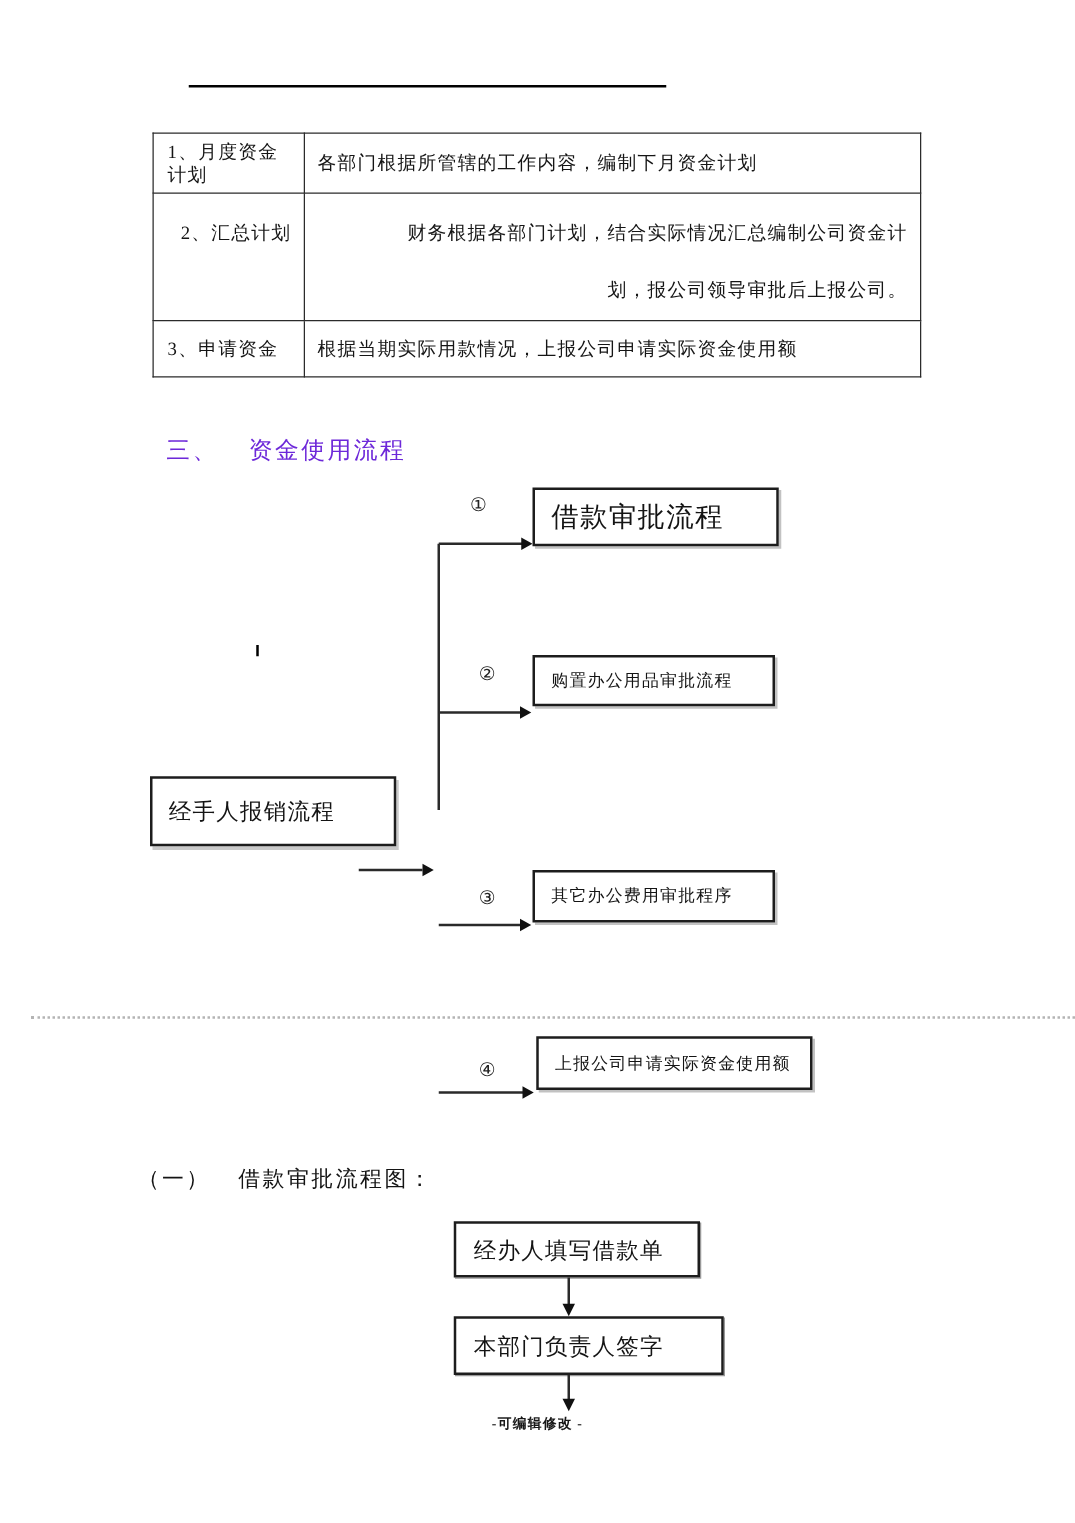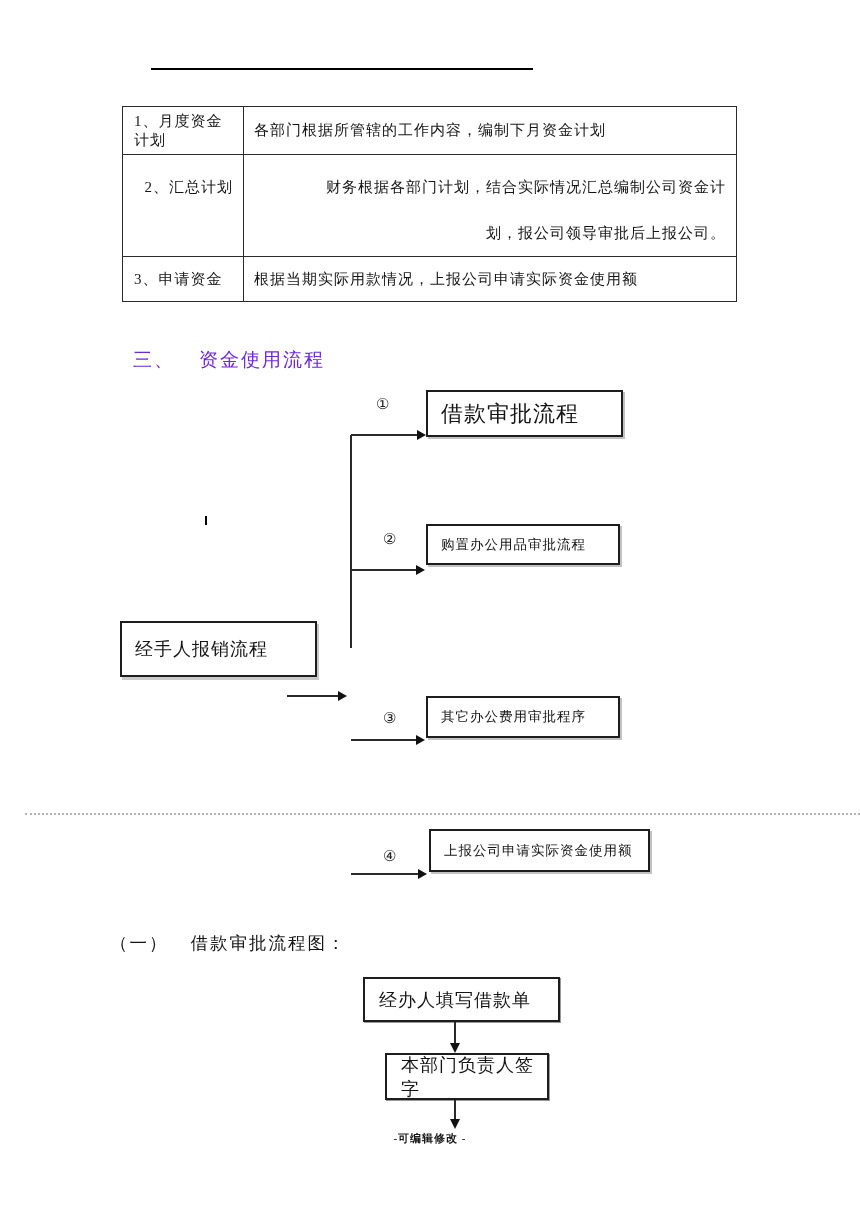--- a/index.html
+++ b/index.html
@@ -74,21 +74,21 @@
     position:absolute;left:25px;top:813px;width:835px;height:0;
     border-top:2px dotted #b4b4b4;
   }
   
   .box-branch1{left:426px;top:390px;width:197px;height:47px;font-size:22px;}
   .box-branch2{left:426px;top:524px;width:194px;height:41px;font-size:13.5px;}
   .box-branch3{left:426px;top:696px;width:194px;height:42px;font-size:13.5px;}
   .box-branch4{left:429px;top:829px;width:221px;height:43px;font-size:13.5px;}
   .box-source{left:90px;top:621px;width:197px;height:56px;font-size:18px;box-shadow:2px 3px 0 rgba(120,120,120,0.4);margin-left:30px;}
   .box-step1{left:363px;top:977px;width:197px;height:45px;font-size:18px;box-shadow:1px 1px 0 #999;padding-left:14px;}
-  .box-step2{left:363px;top:1053px;width:164px;height:47px;font-size:18px;box-shadow:1px 1px 0 #999;padding-left:14px;margin-left:22px;}
+  .box-step2{left:363px;top:1053px;width:216px;height:47px;font-size:18px;box-shadow:1px 1px 0 #999;padding-left:14px;}
   
   .footer-note{
     position:absolute;left:0;top:1131px;width:860px;
     text-align:center;font-size:11px;font-weight:bold;color:#181818;
     font-family:Liberation Serif, serif;
     letter-spacing:1px;
   }
 </style>
 </head>
 <body>

